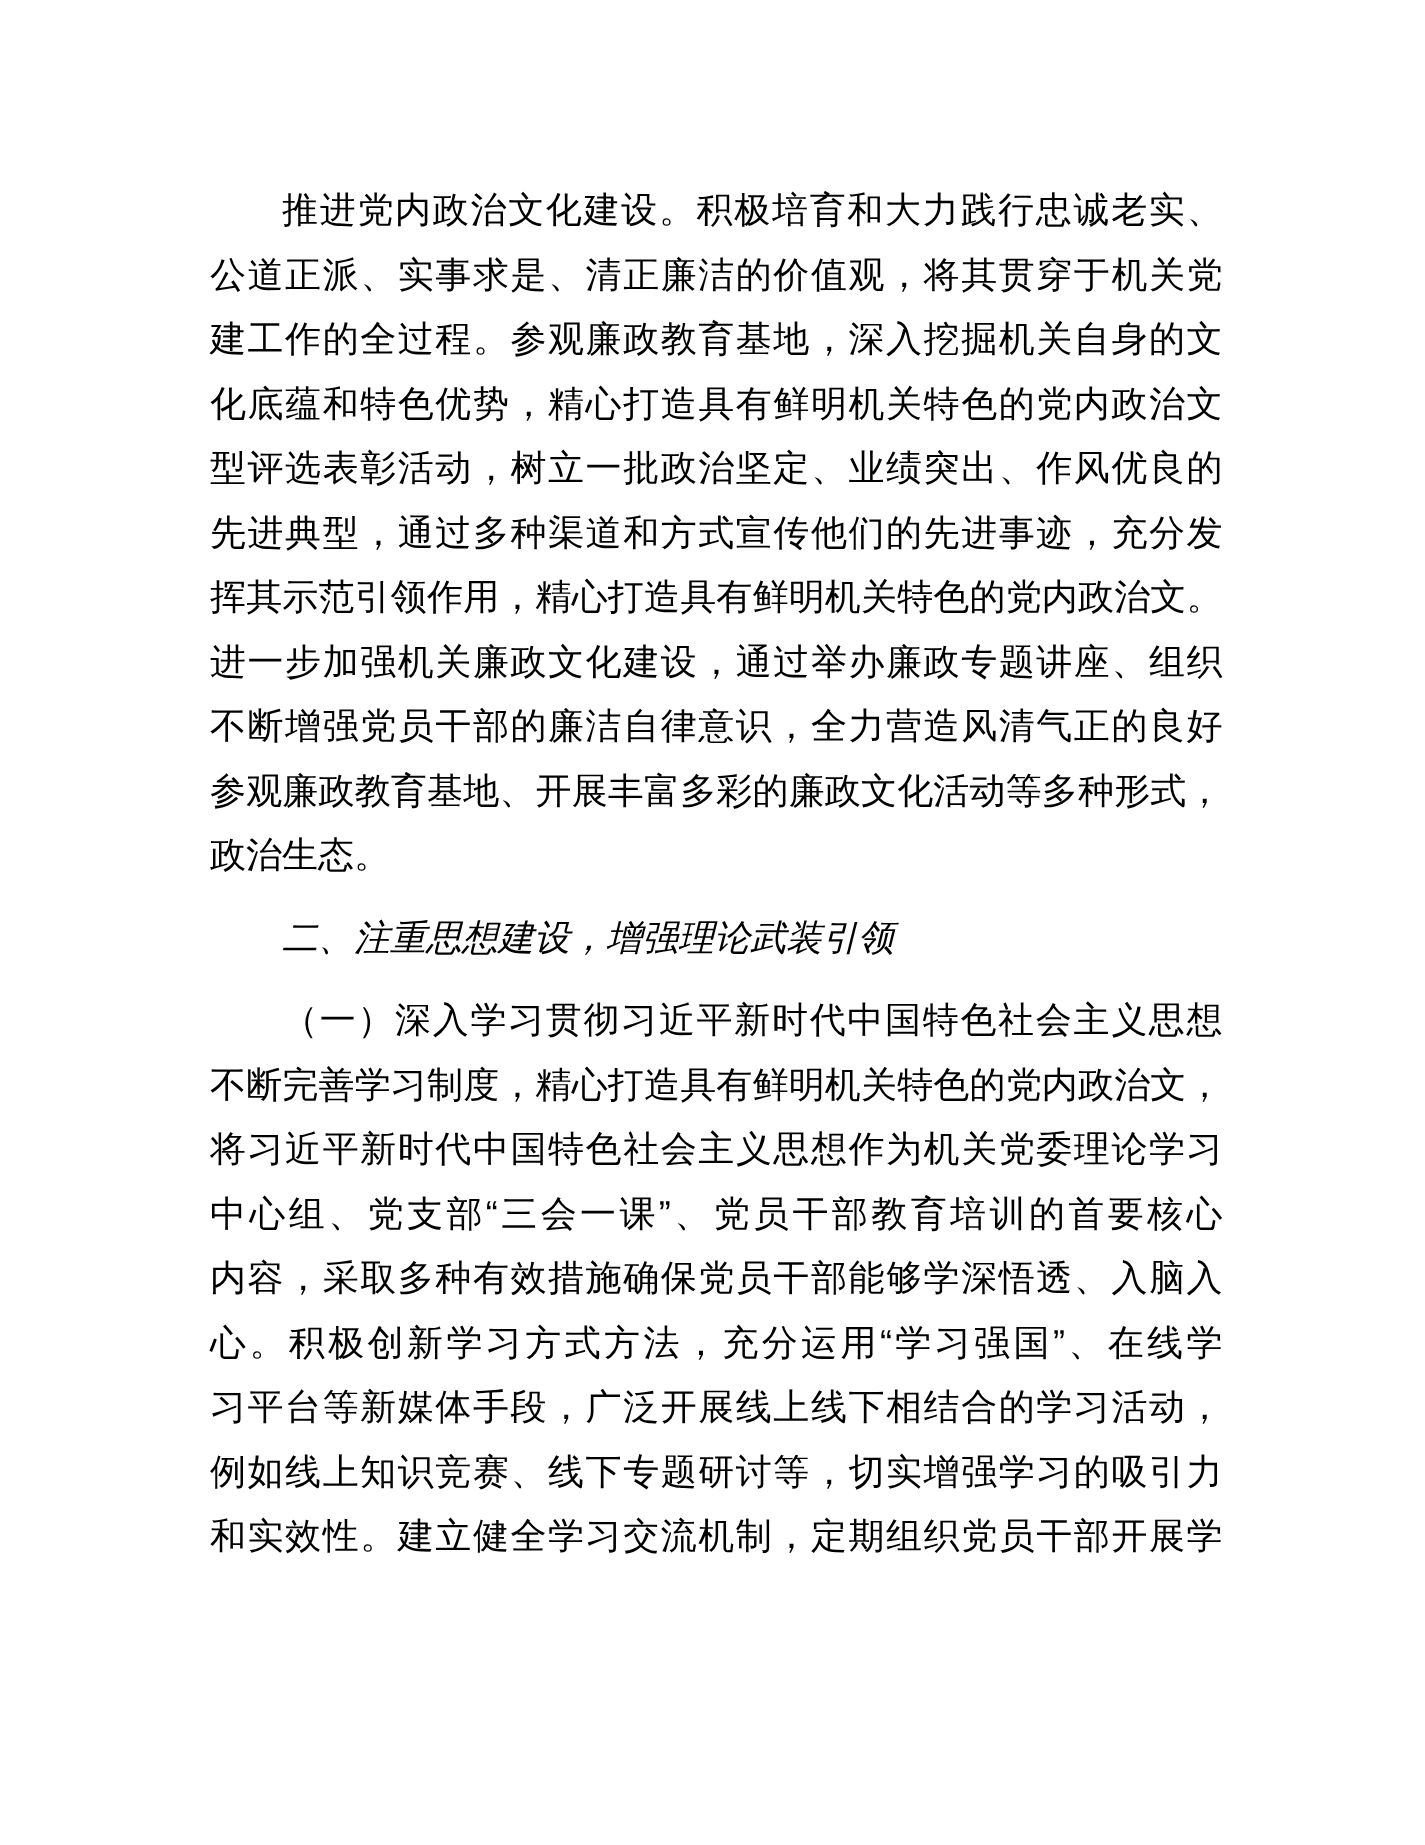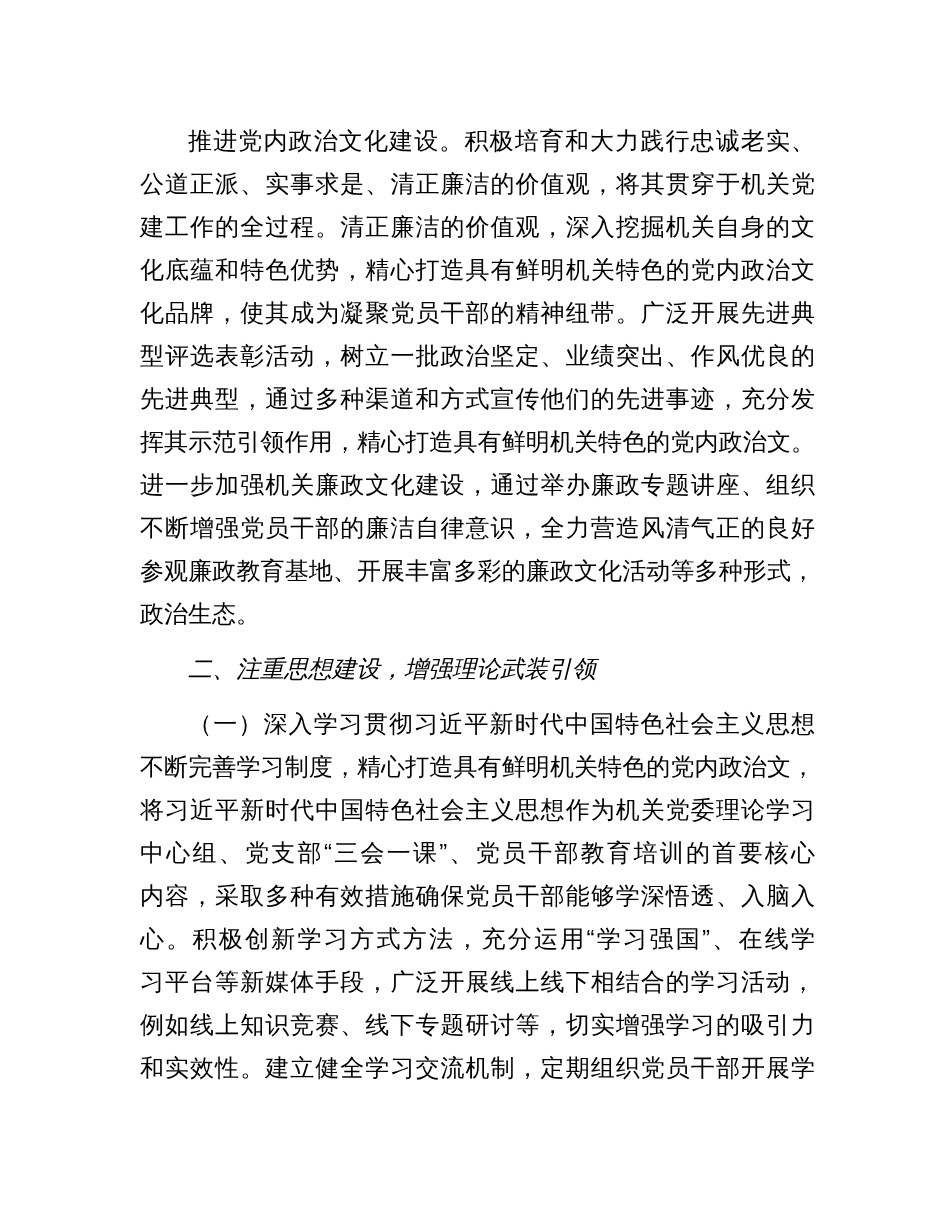--- a/index.html
+++ b/index.html
@@ -49,23 +49,22 @@
   }
 </style>
 </head>
 <body>
 
 <div class="doc-page">
   <div class="doc-content" style="color: rgb(0, 0, 0);">
       <div class="paragraph body">
         <div class="line first">推进党内政治文化建设。积极培育和大力践行忠诚老实、</div>
         <div class="line">公道正派、实事求是、清正廉洁的价值观，将其贯穿于机关党</div>
-        <div class="line">建工作的全过程。清正廉洁的价值观，深入挖掘机关自身的文</div>
+        <div class="line">建工作的全过程。参观廉政教育基地，深入挖掘机关自身的文</div>
         <div class="line">化底蕴和特色优势，精心打造具有鲜明机关特色的党内政治文</div>
-        <div class="line">化品牌，使其成为凝聚党员干部的精神纽带。广泛开展先进典</div>
         <div class="line">型评选表彰活动，树立一批政治坚定、业绩突出、作风优良的</div>
         <div class="line">先进典型，通过多种渠道和方式宣传他们的先进事迹，充分发</div>
         <div class="line">挥其示范引领作用，精心打造具有鲜明机关特色的党内政治文。</div>
         <div class="line">进一步加强机关廉政文化建设，通过举办廉政专题讲座、组织</div>
         <div class="line">不断增强党员干部的廉洁自律意识，全力营造风清气正的良好</div>
         <div class="line">参观廉政教育基地、开展丰富多彩的廉政文化活动等多种形式，</div>
         <div class="line last">政治生态。</div>
       </div>
       <div class="paragraph heading">
         <div class="line first last">二、注重思想建设，增强理论武装引领</div>

